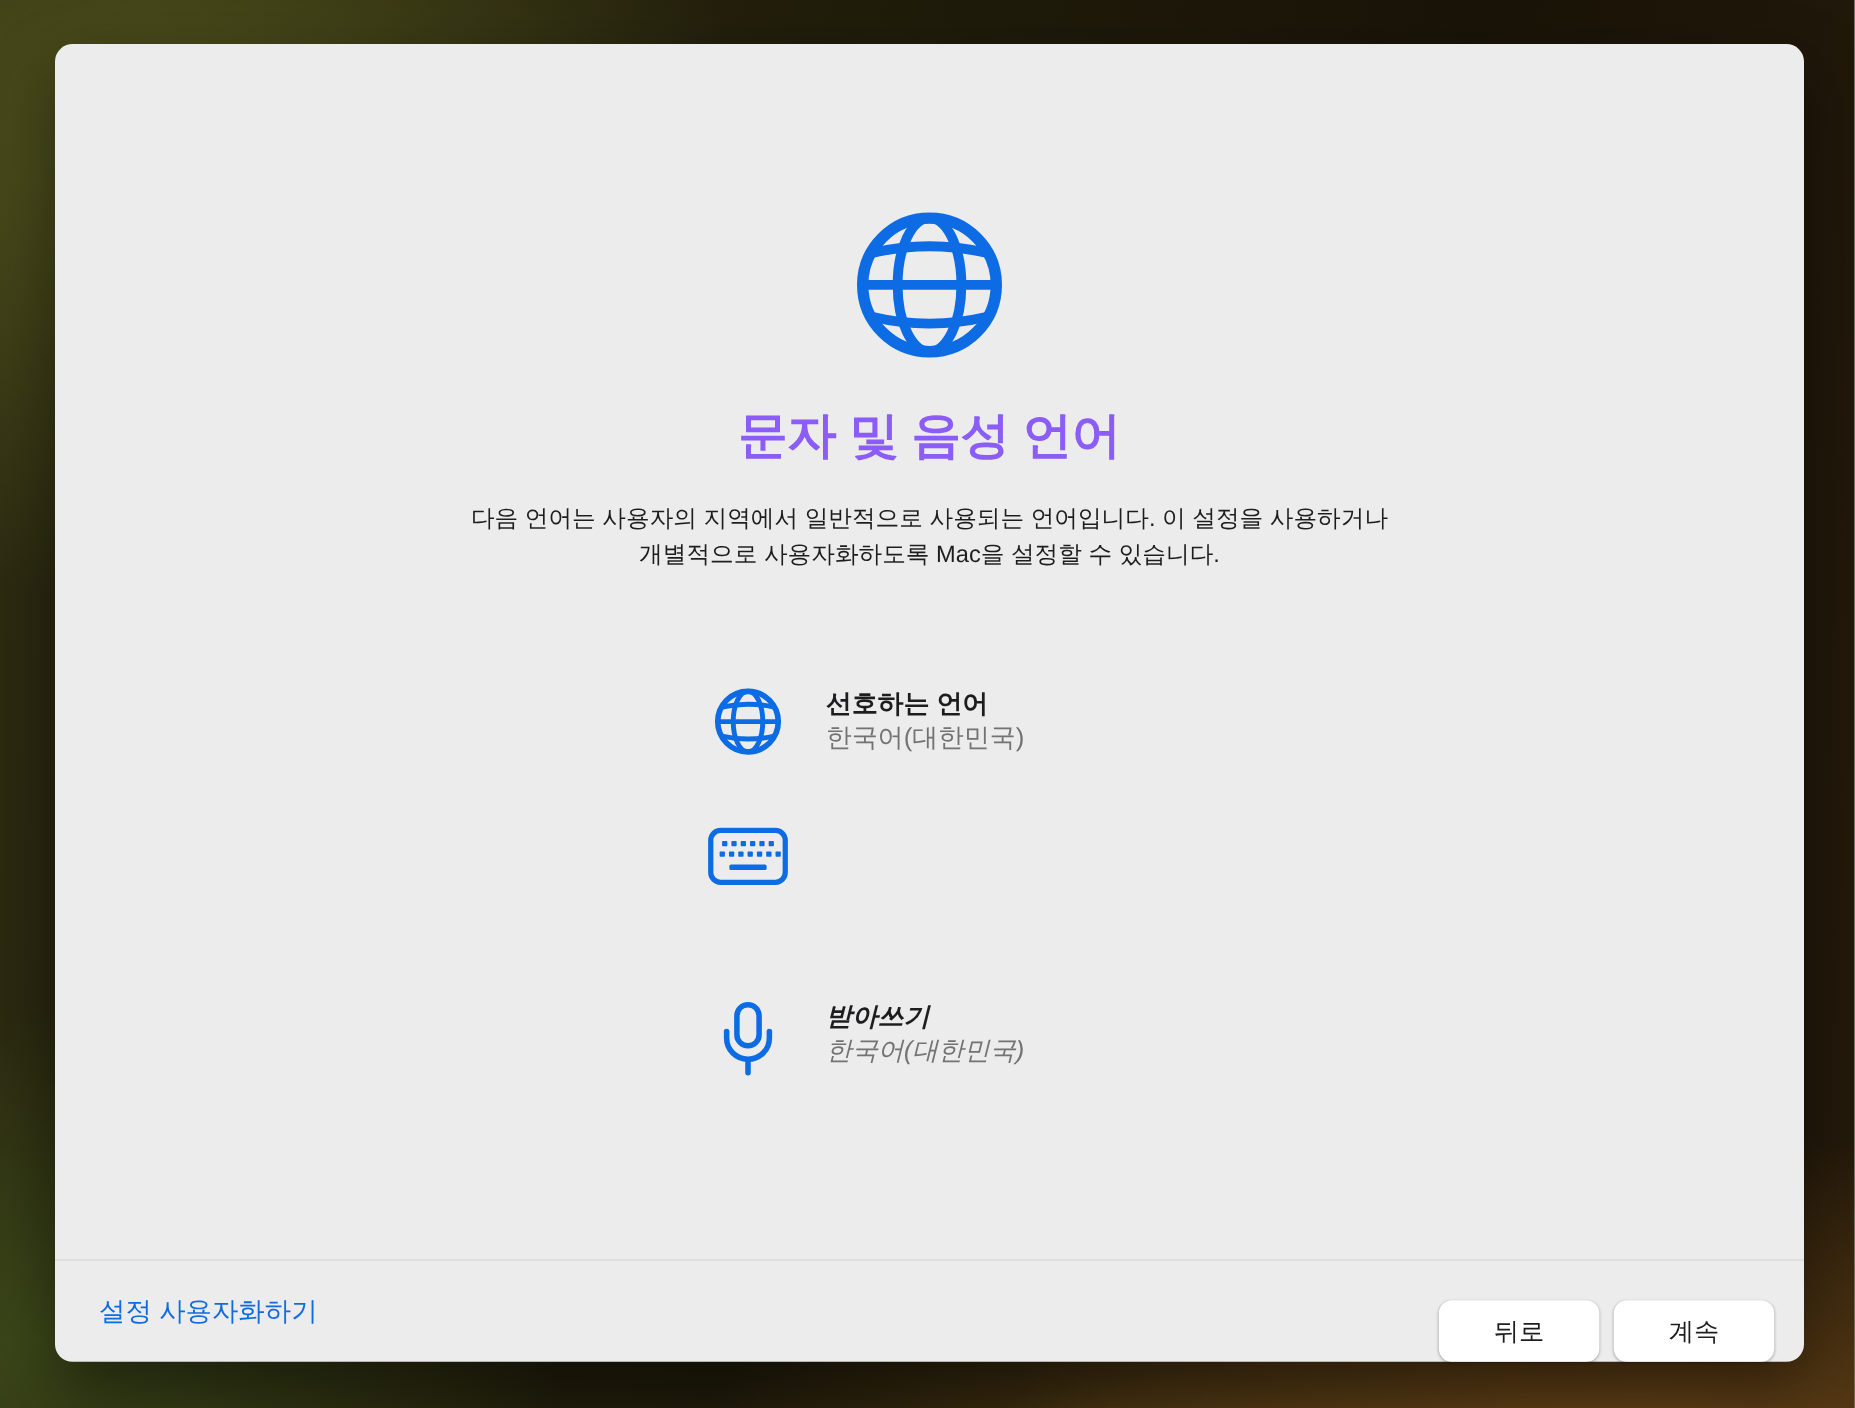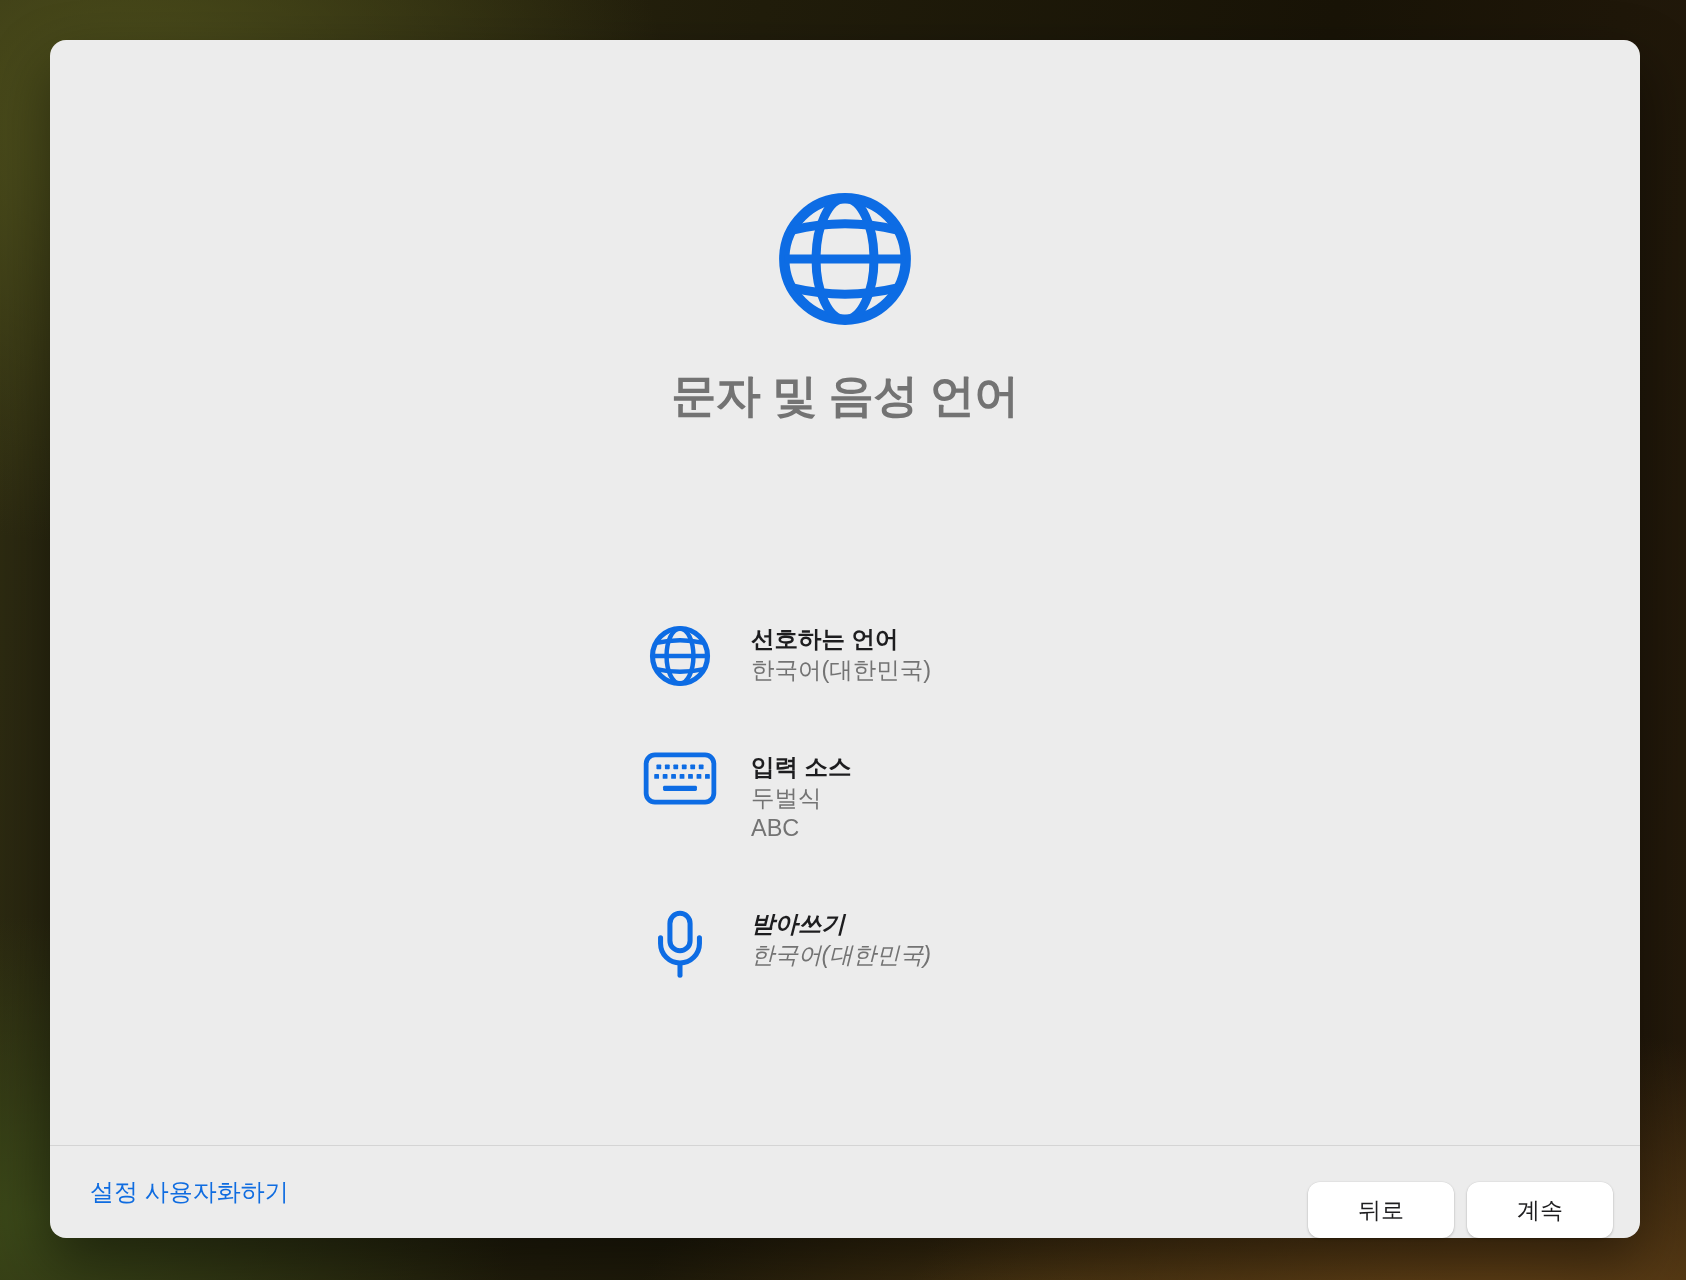--- a/index.html
+++ b/index.html
@@ -31,21 +31,21 @@
     transform: translateX(-50%);
     width: 138px; height: 138px;
     color: #0d6ce4;
   }
   .page-title {
     position: absolute;
     left: 0; right: 0; top: 326px;
     text-align: center;
     font-size: 45px;
     font-weight: 700;
-    color: #737373;
+    color: #8b5cf6;
     letter-spacing: -0.5px;
   }
   .page-desc {
     position: absolute;
     left: 0; right: 0; top: 415px;
     text-align: center;
     font-size: 21.5px;
     line-height: 33px;
     color: #1d1d1f;
   }
@@ -125,20 +125,24 @@
       <circle cx="50" cy="50" r="44" stroke-width="7.5"></circle>
       <ellipse cx="50" cy="50" rx="21" ry="44" stroke-width="6.5"></ellipse>
       <line x1="6.5" y1="50" x2="93.5" y2="50" stroke-width="6.5"></line>
       <path d="M12,29 Q50,20 88,29" stroke-width="6.5"></path>
       <path d="M12,71 Q50,80 88,71" stroke-width="6.5"></path>
     </svg>
   </div>
 
   <div class="page-title">문자 및 음성 언어</div>
 
+  <div class="page-desc">
+    <div>다음 언어는 사용자의 지역에서 일반적으로 사용되는 언어입니다. 이 설정을 사용하거나</div>
+    <div>개별적으로 사용자화하도록 Mac을 설정할 수 있습니다.</div>
+  </div>
 
   <div class="section-row row-1">
     <div class="section-icon-col">
       <svg viewBox="0 0 100 100" width="64" height="64" fill="none" stroke="currentColor">
         <circle cx="50" cy="50" r="43" stroke-width="8"></circle>
         <ellipse cx="50" cy="50" rx="21" ry="43" stroke-width="7"></ellipse>
         <line x1="7.5" y1="50" x2="92.5" y2="50" stroke-width="7"></line>
         <path d="M13,29.5 Q50,21 87,29.5" stroke-width="7"></path>
         <path d="M13,70.5 Q50,79 87,70.5" stroke-width="7"></path>
       </svg>
@@ -164,25 +168,20 @@
           <rect x="26.5" y="30" width="6.5" height="6.5" rx="1"></rect>
           <rect x="38" y="30" width="6.5" height="6.5" rx="1"></rect>
           <rect x="49.5" y="30" width="6.5" height="6.5" rx="1"></rect>
           <rect x="61" y="30" width="6.5" height="6.5" rx="1"></rect>
           <rect x="72.5" y="30" width="6.5" height="6.5" rx="1"></rect>
           <rect x="84" y="30" width="6.5" height="6.5" rx="1"></rect>
           <rect x="27" y="46" width="46" height="7" rx="2"></rect>
         </g>
       </svg>
     </div>
-    <div class="section-text">
-      <div class="section-title">입력 소스</div>
-      <div class="section-value">두벌식</div>
-      <div class="section-value">ABC</div>
-    </div>
   </div>
 
   <div class="section-row row-3">
     <div class="section-icon-col">
       <svg viewBox="0 0 100 100" width="72" height="72" fill="none" stroke="currentColor" stroke-linecap="round">
         <rect x="36" y="6" width="28" height="52" rx="14" stroke-width="7"></rect>
         <path d="M23,40 v8 c0,15 12,27 27,27 s27,-12 27,-27 v-8" stroke-width="7"></path>
         <line x1="50" y1="76" x2="50" y2="92" stroke-width="7"></line>
       </svg>
     </div>

